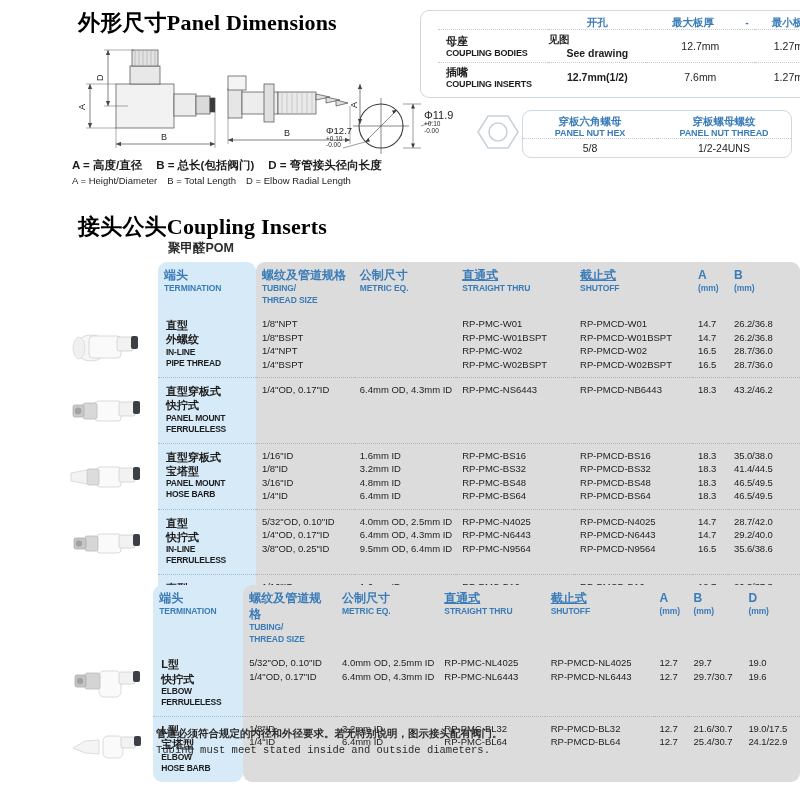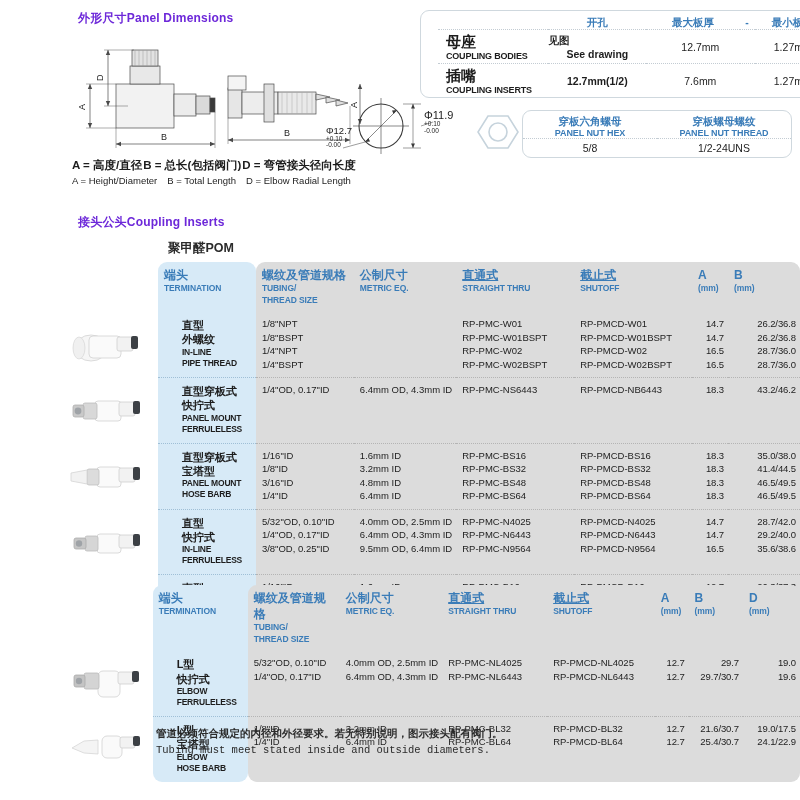--- a/index.html
+++ b/index.html
@@ -6,46 +6,46 @@
   html, body {
     width: 800px; height: 800px;
     background: #ffffff;
     font-family: "Liberation Sans", "DejaVu Sans", sans-serif;
     overflow: hidden;
   }
   .page { position: relative; width: 800px; height: 800px; }
 
   
   .cn { font-weight: bold; }
-  .sec-title { font-size: 12px; font-weight: bold; color: #6d28d9; letter-spacing: .2px; }
+  .sec-title { font-size: 22px; font-weight: bold; color: #000000; letter-spacing: .2px; font-family: Liberation Serif, serif; }
   .sub-title { font-size: 12.5px; font-weight: bold; color: #2b2b2b; }
 
   
   .hdr { position: absolute; left: 78px; top: 8px; }
   .drawing { position: absolute; left: 68px; top: 36px; width: 340px; height: 120px; }
   .legend { position: absolute; left: 72px; top: 158px; width: 340px; }
-  .legend-cn { font-size: 11.5px; font-weight: bold; color: #1d1d1d; display: flex; gap: 1px; }
+  .legend-cn { font-size: 11.5px; font-weight: bold; color: #1d1d1d; display: flex; gap: 14px; }
   .legend-en { font-size: 9.5px; color: #1d1d1d; display: flex; gap: 10px; margin-top: 2px; }
   .legend-cn span, .legend-en span { white-space: nowrap; }
 
   
   .callout {
     position: absolute;
     background: #ffffff;
     border: 1px solid #cfd8de;
     border-radius: 9px;
   }
   #panel-spec-box { left: 420px; top: 10px; width: 412px; height: 88px; padding-left: 17px; }
   #panel-nut-box  { left: 522px; top: 110px; width: 270px; height: 48px; }
 
   .cal-tbl { width: 100%; border-collapse: collapse; }
   .cal-tbl td { vertical-align: middle; }
   .cal-hd-cn { font-size: 10.5px; font-weight: bold; color: #3a7cb8; text-align: center; line-height: 1.25; }
   .cal-hd-en { font-size: 9px; font-weight: bold; color: #3a7cb8; text-align: center; letter-spacing: -.1px; }
-  .cal-rowlabel-cn { font-size: 15px; font-weight: bold; color: #1d1d1d; line-height: 1.2; }
+  .cal-rowlabel-cn { font-size: 11px; font-weight: bold; color: #1d1d1d; line-height: 1.2; }
   .cal-rowlabel-en { font-size: 9px; font-weight: bold; color: #1d1d1d; letter-spacing: -.2px; }
   .cal-val { font-size: 10.5px; color: #1d1d1d; text-align: center; line-height: 1.25; }
   .cal-val-cn { font-size: 10.5px; font-weight: bold; color: #1d1d1d; text-align: left; }
   .dotrule { border-top: 1px dotted #c3ccd3; }
   .hexnut { position: absolute; left: 476px; top: 112px; }
 
   
   #inserts-title { position: absolute; left: 78px; top: 212px; }
   #pom-subtitle  { position: absolute; left: 168px; top: 238px; }
 
@@ -68,27 +68,27 @@
   .body-top-r { border-radius: 0 9px 0 0; }
   .body-bot-l { border-radius: 0 0 0 9px; }
   .body-bot-r { border-radius: 0 0 9px 0; }
 
   .hd-cn { font-size: 12px; font-weight: bold; color: #3a7cb8; line-height: 1.35; }
   .hd-cn-u { text-decoration: underline; }
   .hd-en { font-size: 8.5px; font-weight: bold; color: #3a7cb8; line-height: 1.35; letter-spacing: -.1px; }
 
   .hd-cell { padding: 5px 4px 6px 6px; vertical-align: top; }
 
-  .term-cell { padding: 6px 6px 8px 24px; vertical-align: top; }
+  .term-cell { padding: 6px 6px 8px 8px; vertical-align: top; }
   .term-cn { font-size: 11px; font-weight: bold; color: #1d1d1d; line-height: 1.3; }
   .term-en { font-size: 8.5px; font-weight: bold; color: #1d1d1d; line-height: 1.3; letter-spacing: -.2px; }
 
   .data-cell { padding: 5px 4px 6px 6px; vertical-align: top; }
   .data-line { font-size: 9.5px; color: #1d1d1d; line-height: 1.42; white-space: nowrap; }
-  .data-line.num { letter-spacing: -.1px; text-align: right; }
+  .data-line.num { letter-spacing: -.1px; }
 
   .sep-term { border-bottom: 1px dotted #9fbfd6; }
   .sep-body { border-bottom: 1px dotted #b4b4b4; }
 
   .photo-cell { position: relative; vertical-align: middle; text-align: center; }
 
   
   .footer { position: absolute; left: 156px; top: 727px; font-family: Liberation Mono, monospace; }
   .foot-cn { font-size: 10.5px; font-weight: bold; color: #2b2b2b; line-height: 1.5; }
   .foot-en { font-size: 10.5px; color: #2b2b2b; line-height: 1.5; }

